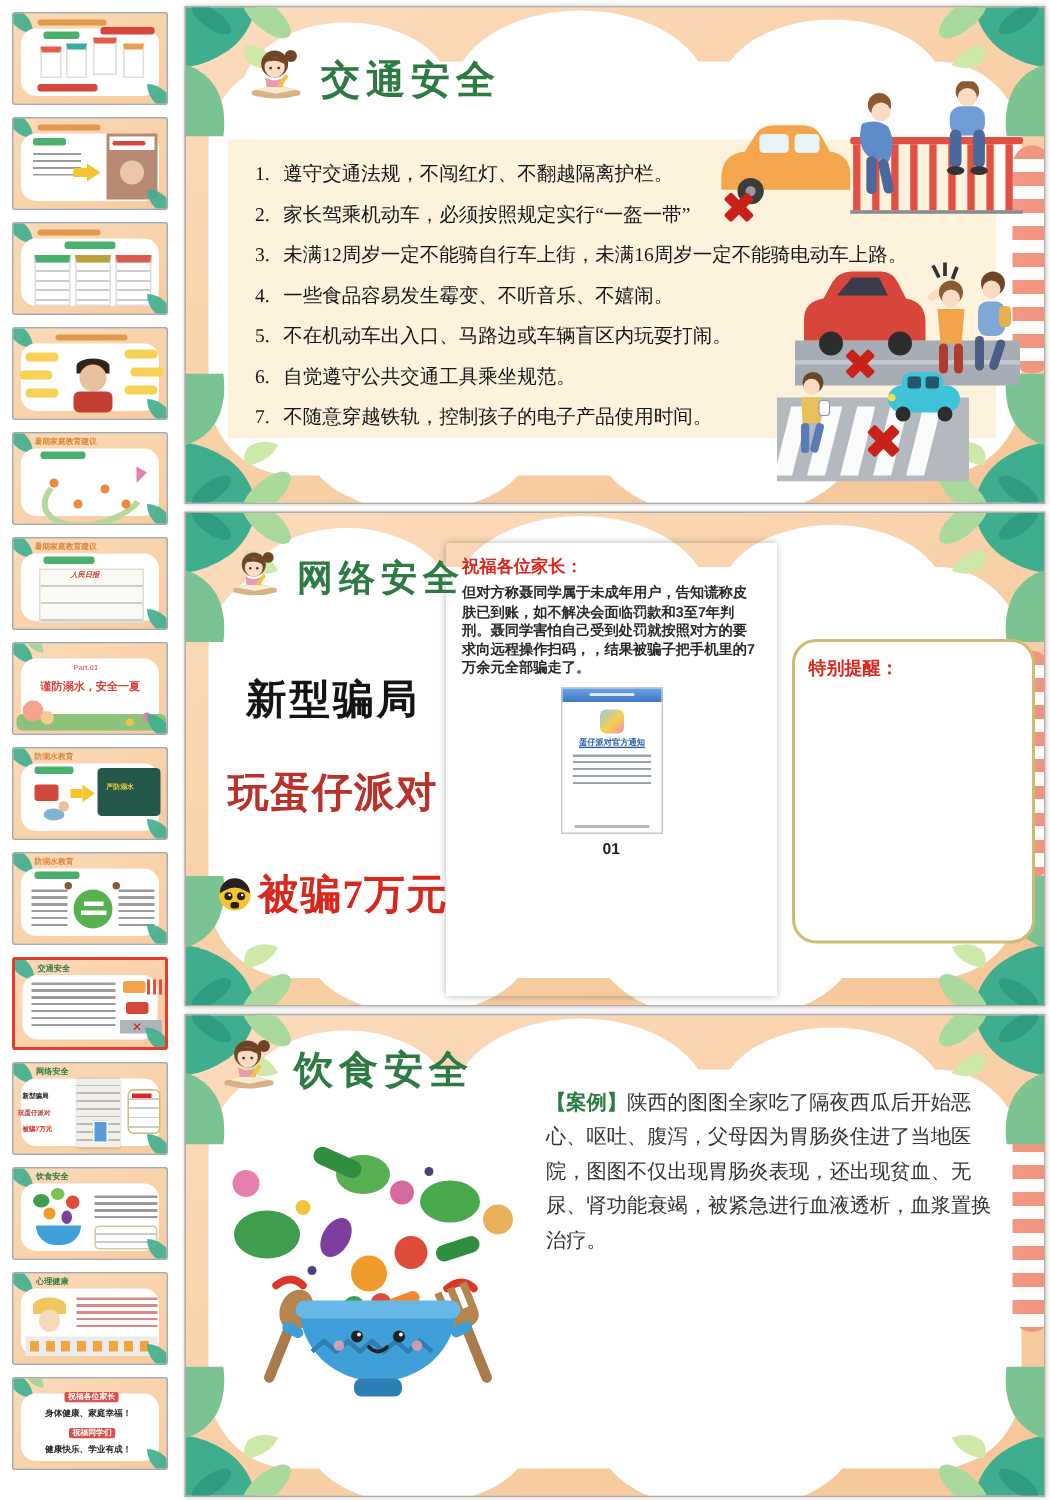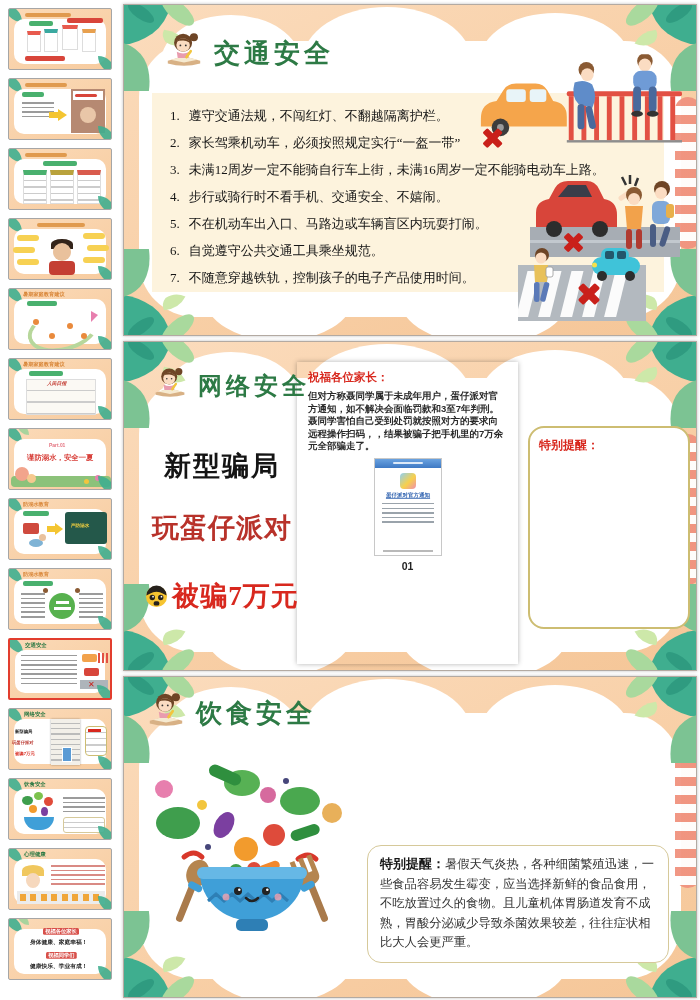--- a/index.html
+++ b/index.html
@@ -486,21 +486,21 @@
         <svg class="gicon">
             <use href="#girlIcon"></use>
           </svg>
         <span class="ttl">交通安全</span>
       </div>
       <div class="panel"></div>
       <ol class="rules">
           <li>遵守交通法规，不闯红灯、不翻越隔离护栏。</li>
           <li>家长驾乘机动车，必须按照规定实行“一盔一带”</li>
           <li>未满12周岁一定不能骑自行车上街，未满16周岁一定不能骑电动车上路。</li>
-          <li>步行或骑行时不看手机、交通安全、不嬉闹。</li>
+          <li>一些食品容易发生霉变、不听音乐、不嬉闹。</li>
           <li>不在机动车出入口、马路边或车辆盲区内玩耍打闹。</li>
           <li>自觉遵守公共交通工具乘坐规范。</li>
           <li>不随意穿越铁轨，控制孩子的电子产品使用时间。</li>
         </ol>
       <svg class="ill" style="right:14px;top:48px;width:205px;height:100px" viewBox="0 0 210 100">
           <use href="#fenceScene"></use>
         </svg>
       <svg class="ill" style="right:16px;top:166px;width:150px;height:92px" viewBox="0 0 150 92">
           <use href="#playScene"></use>
         </svg>
@@ -543,21 +543,21 @@
         <div class="hl3">
           <svg>
               <use href="#emojiFace"></use>
             </svg>
           <span>被骗7万元</span>
         </div>
       </div>
 
       <div class="paper">
         <p class="case-h">祝福各位家长：</p>
-        <p class="pp">但对方称聂同学属于未成年用户，蛋仔派对官方通知，如不解决会面临罚款和3至7年判刑。聂同学害怕自己受到处罚就按照对方的要求向远程操作扫码，，结果被骗子把手机里的7万余元全部骗走了。</p>
+        <p class="pp">但对方称聂同学属于未成年用户，告知谎称皮肤已到账，如不解决会面临罚款和3至7年判刑。聂同学害怕自己受到处罚就按照对方的要求向远程操作扫码，，结果被骗子把手机里的7万余元全部骗走了。</p>
         <div class="phone">
           <div class="hd">
               <i class="hb"></i>
             </div>
           <div class="appicon"></div>
           <div class="cap">蛋仔派对官方通知</div>
           <div class="plines"></div>
           <div class="pfoot"></div>
         </div>
         <div class="pg">
@@ -595,19 +595,19 @@
         </svg>
       <div class="head" style="left:22px;top:14px">
         <svg class="gicon">
             <use href="#girlIcon"></use>
           </svg>
         <span class="ttl">饮食安全</span>
       </div>
       <svg class="bowl" viewBox="0 0 200 180">
           <use href="#bowlScene"></use>
         </svg>
-      <div class="fbox">
-        <b class="lbl">特别提醒：</b><span>暑假天气炎热，各种细菌繁殖迅速，一些食品容易发生霉变，应当选择新鲜的食品食用，不吃放置过久的食物。且儿童机体胃肠道发育不成熟，胃酸分泌减少导致杀菌效果较差，往往症状相比大人会更严重。</span>
-      </div>
+      <p class="case">
+        <b class="lbl">【案例】</b><span>陕西的图图全家吃了隔夜西瓜后开始恶心、呕吐、腹泻，父母因为胃肠炎住进了当地医院，图图不仅出现胃肠炎表现，还出现贫血、无尿、肾功能衰竭，被紧急进行血液透析，血浆置换治疗。</span>
+      </p>
     </section>
 
   </main>
 </div>
 
 </body></html>

